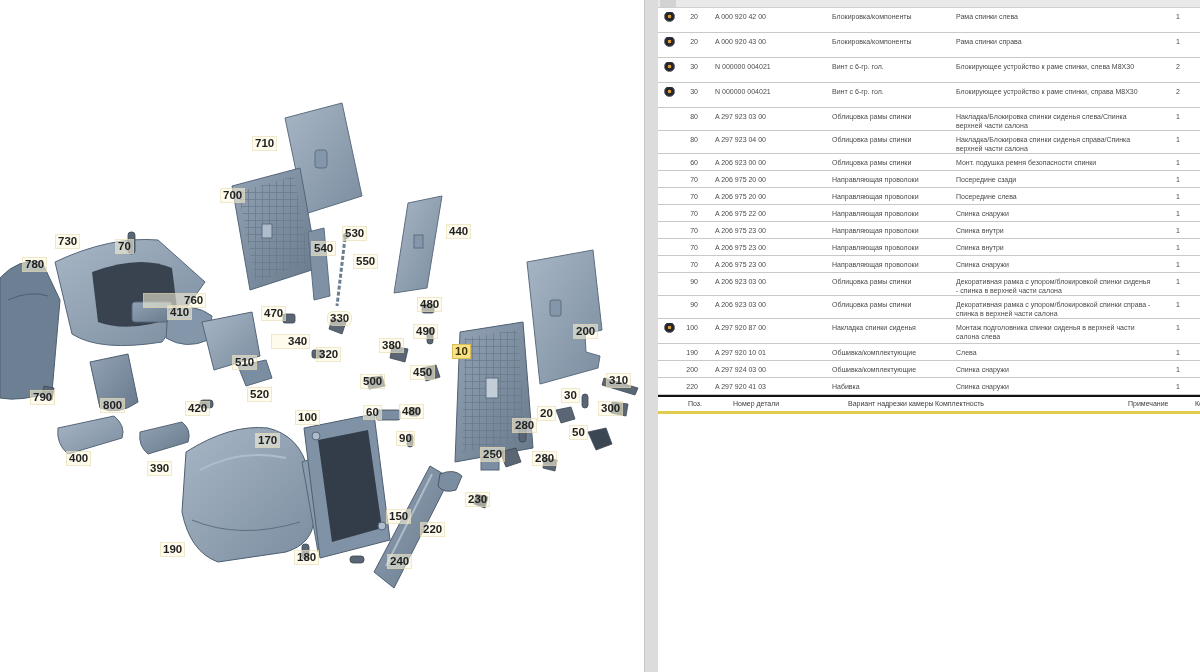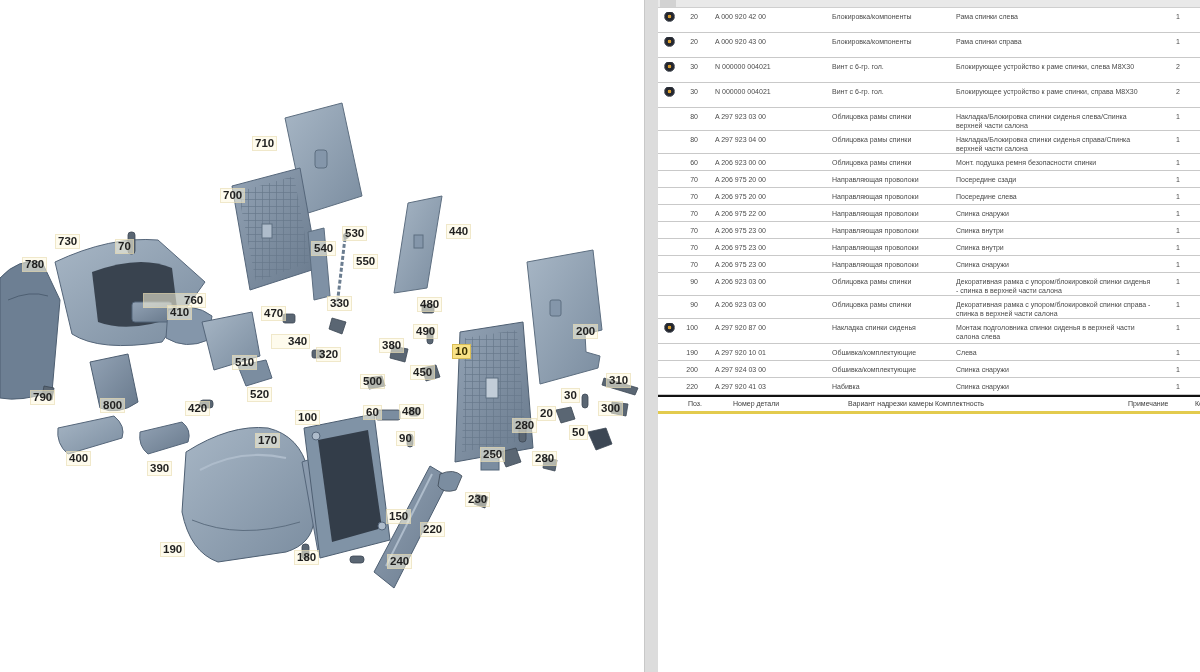--- a/index.html
+++ b/index.html
@@ -182,21 +182,21 @@
       <div class="lbl" style="left: 55px; top: 234px;">730</div>
       <div class="lbl" style="left: 115px; top: 239px;">70</div>
       <div class="lbl" style="left: 22px; top: 257px;">780</div>
       <div class="lbl" style="left: 311px; top: 213px; margin-top: 28px;">540</div>
       <div class="lbl" style="left: 342px; top: 226px;">530</div>
       <div class="lbl" style="left: 353px; top: 254px;">550</div>
       <div class="lbl" style="left: 446px; top: 224px;">440</div>
       <div class="lbl" style="left: 143px; top: 293px; padding-left: 40px;">760</div>
       <div class="lbl" style="left: 167px; top: 305px;">410</div>
       <div class="lbl" style="left: 261px; top: 306px;">470</div>
-      <div class="lbl" style="left: 327px; top: 296px;">330</div>
+      <div class="lbl" style="left: 327px; top: 311px; border-radius: 6px;">330</div>
       <div class="lbl" style="left: 417px; top: 297px;">480</div>
       <div class="lbl" style="left: 413px; top: 324px;">490</div>
       <div class="lbl" style="left: 232px; top: 327px; margin-top: 28px;">510</div>
       <div class="lbl" style="left: 271px; top: 334px; padding-left: 16px;">340</div>
       <div class="lbl" style="left: 316px; top: 347px;">320</div>
       <div class="lbl" style="left: 379px; top: 338px;">380</div>
       <div class="lbl hl" style="left: 452px; top: 344px;">10</div>
       <div class="lbl" style="left: 573px; top: 324px;">200</div>
       <div class="lbl" style="left: 247px; top: 387px;">520</div>
       <div class="lbl" style="left: 360px; top: 374px;">500</div>

